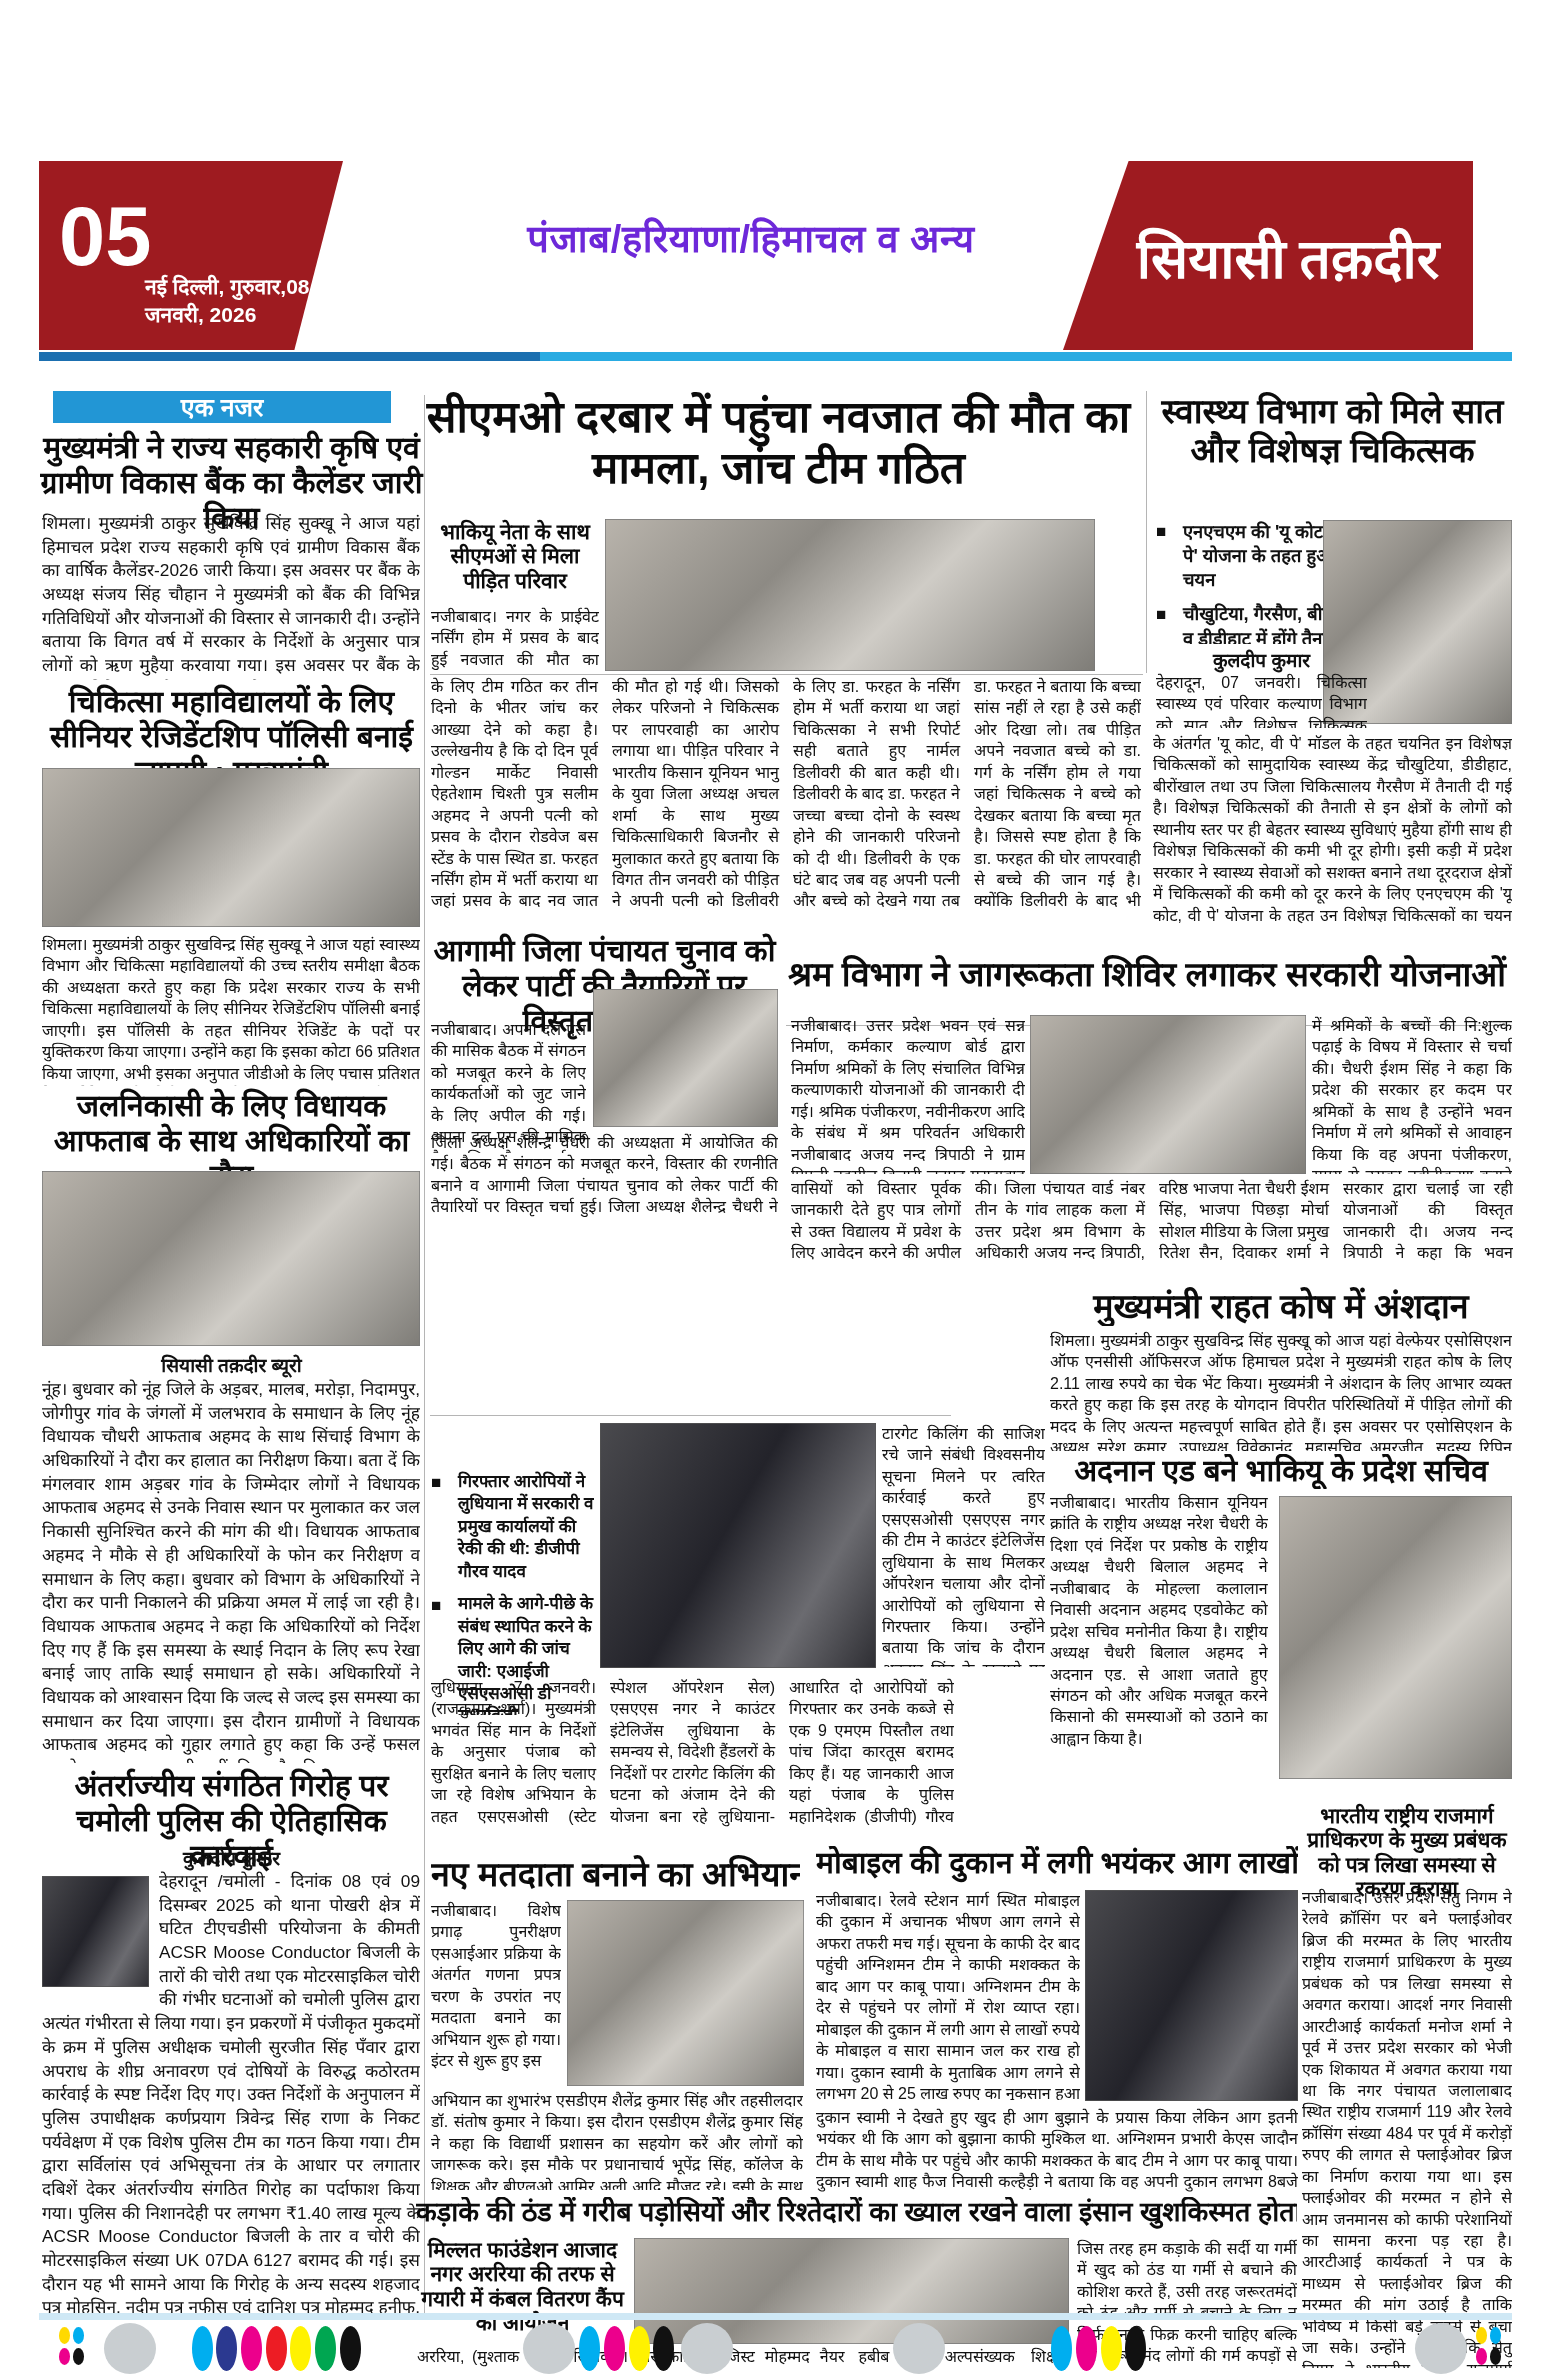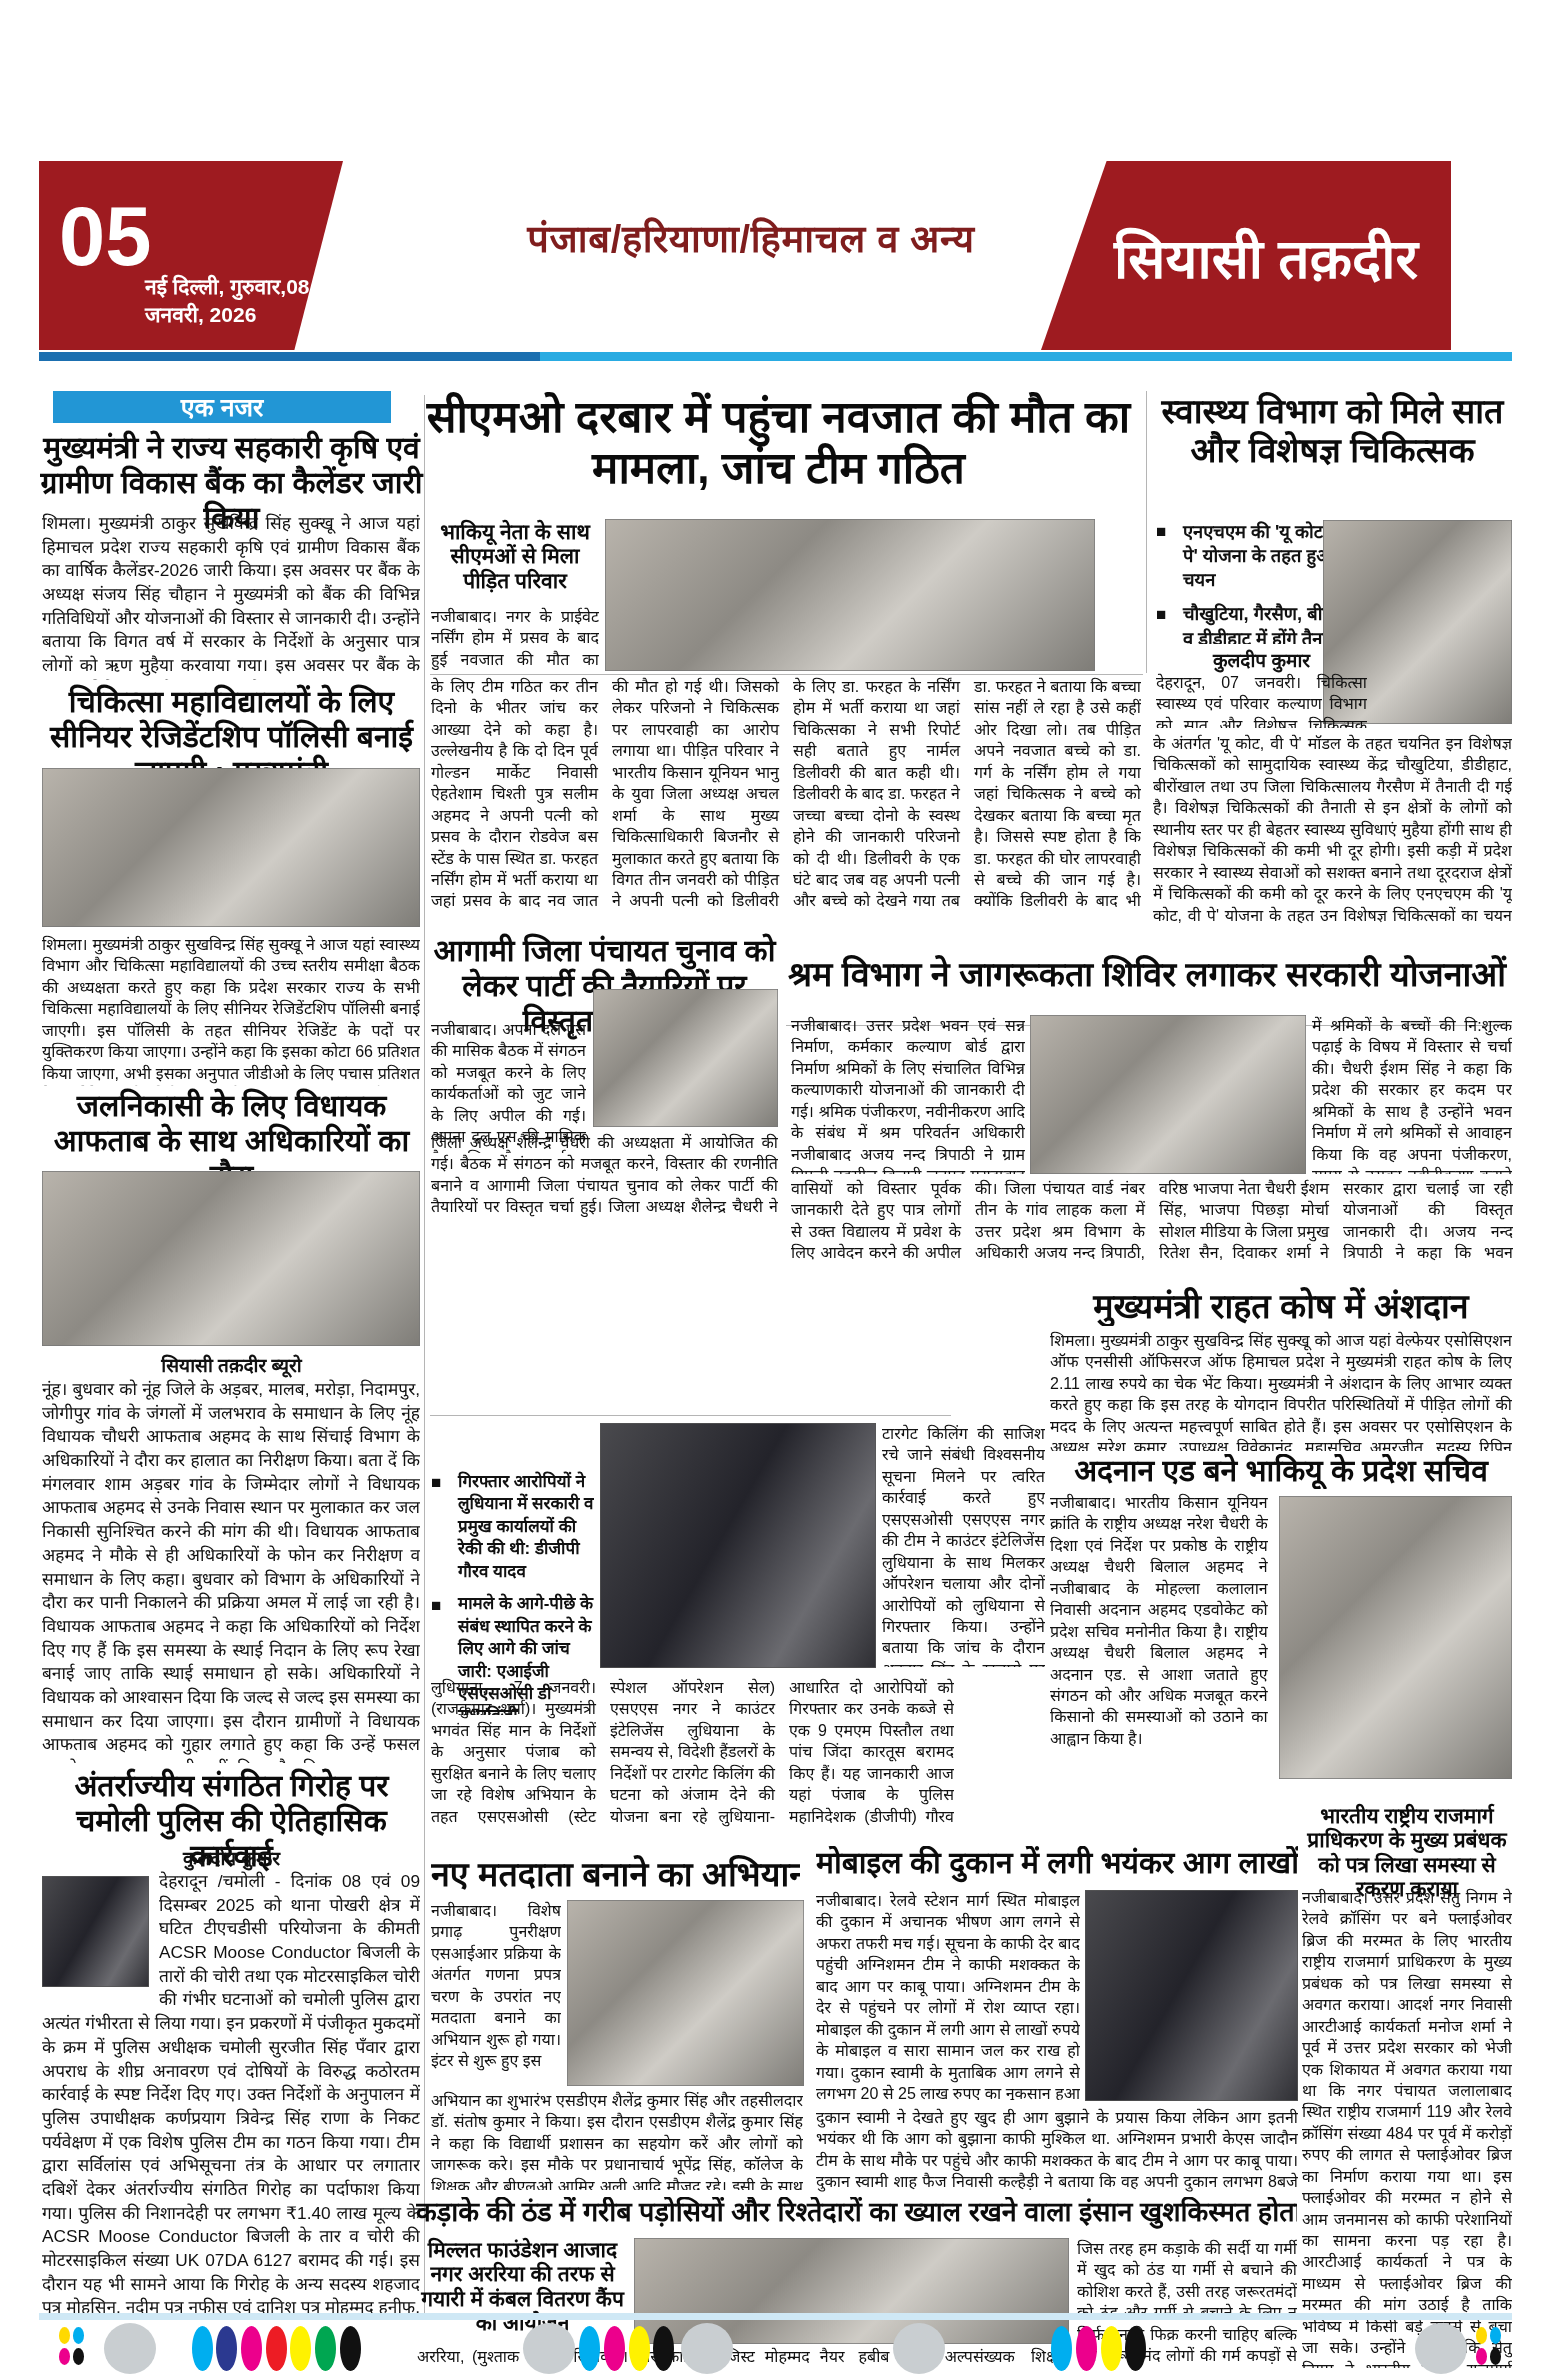--- a/index.html
+++ b/index.html
@@ -5,21 +5,21 @@
   html,body{margin:0;padding:0;background:#ffffff;}
   .page{position:relative;width:1550px;height:2377px;background:#fff;overflow:hidden;
         font-family:"Liberation Sans","DejaVu Sans",sans-serif;color:#111;}
   .abs{position:absolute;}
   
   .red-tab{background:#9e1b20;color:#fff;}
   .tab-left{clip-path:polygon(0 0,100% 0,84% 100%,0 100%);}
   .tab-right{clip-path:polygon(16% 0,100% 0,100% 100%,0 100%);}
   .pagenum{font-size:83px;font-weight:bold;line-height:1;}
   .dateline{font-size:21px;font-weight:bold;}
-  .center-title{font-size:38px;font-weight:bold;color:#7f1d1d;text-align:center;letter-spacing:0.7px;}
+  .center-title{font-size:38px;font-weight:bold;color:#6d28d9;text-align:center;letter-spacing:0.7px;}
   .masthead{font-size:55px;font-weight:bold;text-align:center;}
   .hdr-rule{background:linear-gradient(90deg,#1b6fb0 0 34%,#29abe2 34% 100%);}
   
   .sec-bar{background:#2296d5;color:#fff;text-align:center;font-size:25px;font-weight:bold;line-height:32px;}
   
   .hl{font-weight:bold;text-align:center;line-height:1.16;color:#0b0b0b;}
   .h-xl{font-size:44px;}
   .h-l{font-size:34px;}
   .h-m{font-size:30px;}
   .h-s{font-size:27px;}
@@ -46,21 +46,21 @@
 </head>
 <body>
 
 <div class="page">
 
   <div class="abs red-tab tab-left" style="left:39px;top:161px;width:304px;height:189px;">
     <div class="abs pagenum" style="left:20px;top:34px;text-align:right;">05</div>
     <div class="abs dateline" style="left:106px;top:111px;width:190px;">नई दिल्ली, गुरुवार,08 जनवरी, 2026</div>
   </div>
   <div class="abs center-title" style="left:395px;top:211px;width:712px;">पंजाब/हरियाणा/हिमाचल व अन्य</div>
-  <div class="abs red-tab tab-right" style="left:1041px;top:161px;width:410px;height:189px;">
+  <div class="abs red-tab tab-right" style="left:1063px;top:161px;width:410px;height:189px;font-family:Liberation Serif, serif;">
     <div class="abs masthead" style="left:49px;top:58px;width:352px;">सियासी तक़दीर</div>
   </div>
   <div class="abs hdr-rule" style="left:39px;top:352px;width:1473px;height:9.2px;"></div>
 
   <div class="abs vrule" style="left:424px;top:395px;width:1.4px;height:1924px;"></div>
   <div class="abs vrule" style="left:1146px;top:391px;width:1.4px;height:282px;"></div>
   <div class="abs hrule" style="left:430px;top:674px;width:713px;height:1.4px;"></div>
   <div class="abs hrule" style="left:786px;top:1025px;width:726px;height:1.4px;"></div>
   <div class="abs hrule" style="left:430px;top:1415px;width:521px;height:1.4px;"></div>
 

